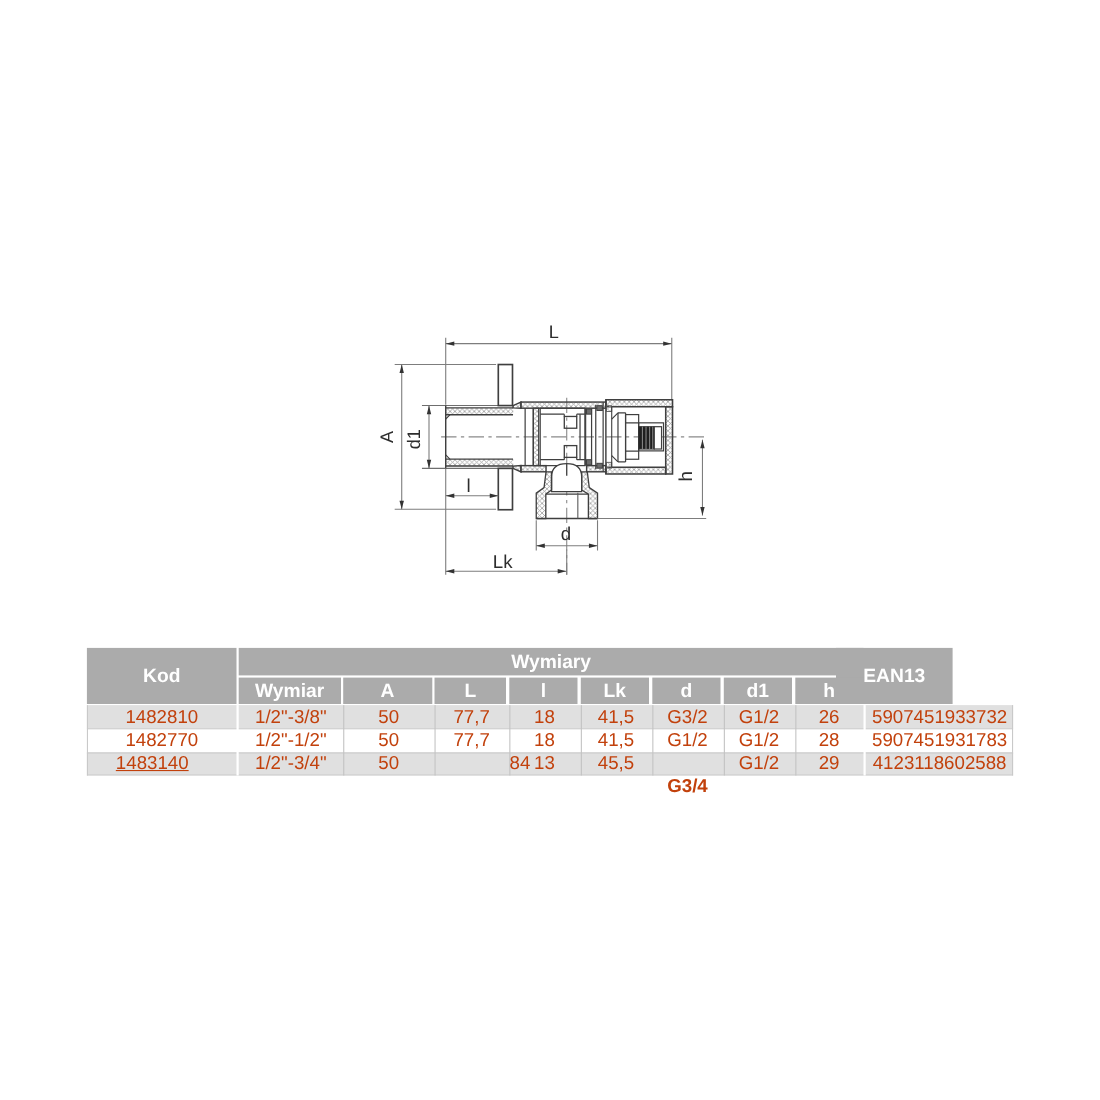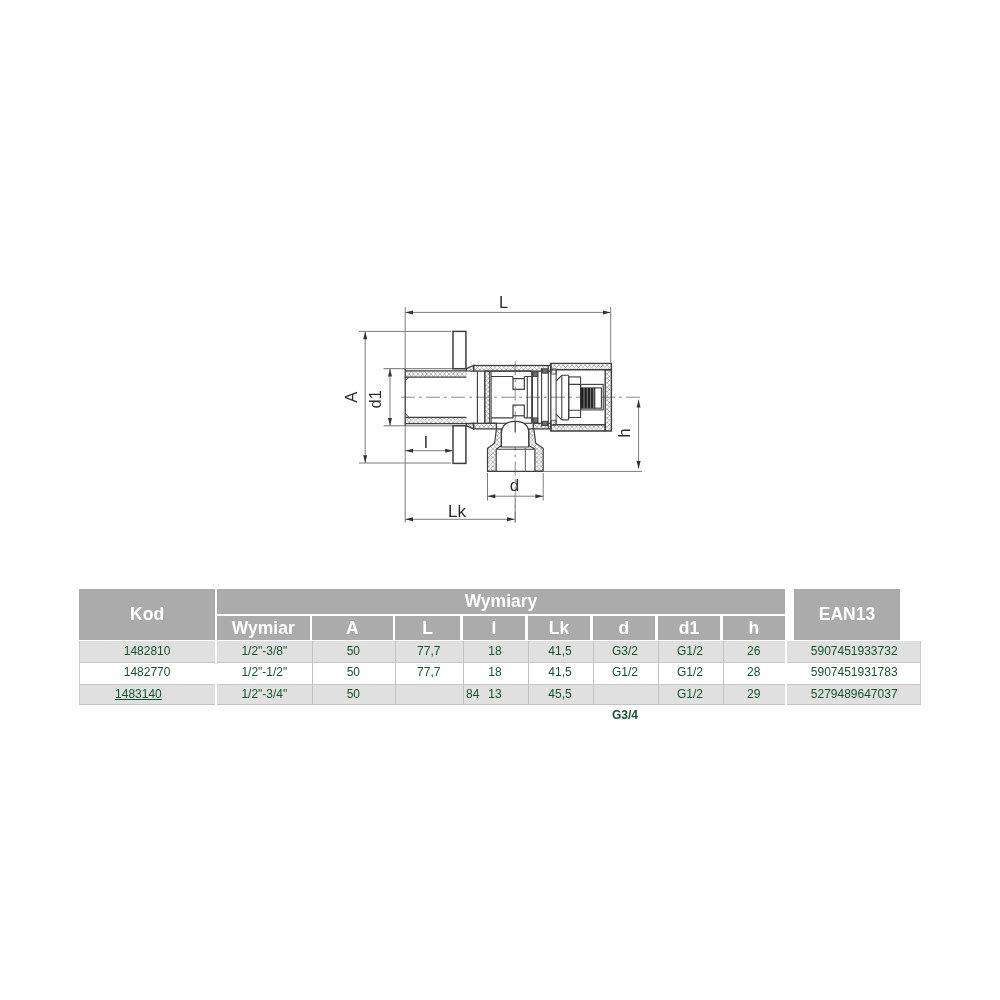--- a/index.html
+++ b/index.html
@@ -1,19 +1,19 @@
 <!DOCTYPE html>
 <html><head>
 <meta charset="utf-8">
 <style>
   html,body{margin:0;padding:0;background:#fff;}
   body{width:1000px;height:1000px;position:relative;font-family:"Liberation Sans",sans-serif;}
   .cell{position:absolute;overflow:hidden;white-space:nowrap;text-align:center;}
   .hd{background:#ababab;color:#fff;font-weight:bold;font-size:17.5px;}
-  .dt{color:#14532d;font-size:12px;}
+  .dt{color:#c2410c;font-size:17px;}
   .ln{position:absolute;}
 </style>
 </head>
 <body>
 
 <svg class="ln" style="left:0;top:0" width="1000" height="1000" viewBox="0 0 1000 1000">
 <defs>
 <pattern id="hx" patternUnits="userSpaceOnUse" width="4.4" height="4.4">
 <path d="M0,4.4 L4.4,0 M0,0 L4.4,4.4" stroke="#9f9f9f" stroke-width="0.75" fill="none"></path>
 </pattern>
@@ -178,21 +178,21 @@
 <text x="514.5" y="491" font-size="17" fill="#2d2d2d" text-anchor="middle" font-family="Liberation Sans, sans-serif">d</text>
 
 <text x="629.5" y="433" font-size="17" fill="#2d2d2d" text-anchor="middle" transform="rotate(-90 629.5 433)" font-family="Liberation Sans, sans-serif">h</text>
 </g>
 </svg>
 
 <div class="cell hd" style="left:79.4px;top:589px;width:135.4px;height:50.8px;line-height:50.8px;">Kod</div>
 
 <div class="cell hd" style="left:217px;top:589px;width:568px;height:24.8px;line-height:24.8px;">Wymiary</div>
 
-<div class="cell hd" style="left:794px;top:589px;width:106px;height:50.8px;line-height:50.8px;">EAN13</div>
+<div class="cell hd" style="left:760px;top:589px;width:106px;height:50.8px;line-height:50.8px;">EAN13</div>
 
 <div class="cell hd" style="left:217px;top:615.6px;width:92.6px;height:24.2px;line-height:24.2px;">Wymiar</div>
 
 <div class="cell hd" style="left:311.7px;top:615.6px;width:81.3px;height:24.2px;line-height:24.2px;">A</div>
 
 <div class="cell hd" style="left:395px;top:615.6px;width:65.4px;height:24.2px;line-height:24.2px;">L</div>
 
 <div class="cell hd" style="left:462.5px;top:615.6px;width:62.9px;height:24.2px;line-height:24.2px;">l</div>
 
 <div class="cell hd" style="left:527.5px;top:615.6px;width:62.9px;height:24.2px;line-height:24.2px;">Lk</div>
@@ -250,13 +250,13 @@
 
 <div class="cell dt" style="left:79.4px;top:684.2px;width:118px;height:20.3px;line-height:20.3px;text-decoration:underline;">1483140</div>
 <div class="cell dt" style="left:217px;top:684.2px;width:94.7px;height:20.3px;line-height:20.3px;">1/2"-3/4"</div>
 <div class="cell dt" style="left:311.7px;top:684.2px;width:83.3px;height:20.3px;line-height:20.3px;">50</div>
 <div class="cell dt" style="left:395px;top:684.2px;width:67.5px;height:20.3px;line-height:20.3px;margin-left:44px;">84</div>
 <div class="cell dt" style="left:462.5px;top:684.2px;width:65px;height:20.3px;line-height:20.3px;">13</div>
 <div class="cell dt" style="left:527.5px;top:684.2px;width:65px;height:20.3px;line-height:20.3px;">45,5</div>
 <div class="cell dt" style="left:592.5px;top:705px;width:65px;height:20.3px;line-height:20.3px;font-weight:bold;">G3/4</div>
 <div class="cell dt" style="left:657.5px;top:684.2px;width:65px;height:20.3px;line-height:20.3px;">G1/2</div>
 <div class="cell dt" style="left:722.5px;top:684.2px;width:62.5px;height:20.3px;line-height:20.3px;">29</div>
-<div class="cell dt" style="left:787.4px;top:684.2px;width:133.6px;height:20.3px;line-height:20.3px;">5279489647037</div>
+<div class="cell dt" style="left:787.4px;top:684.2px;width:133.6px;height:20.3px;line-height:20.3px;">4123118602588</div>
 
 </body></html>

